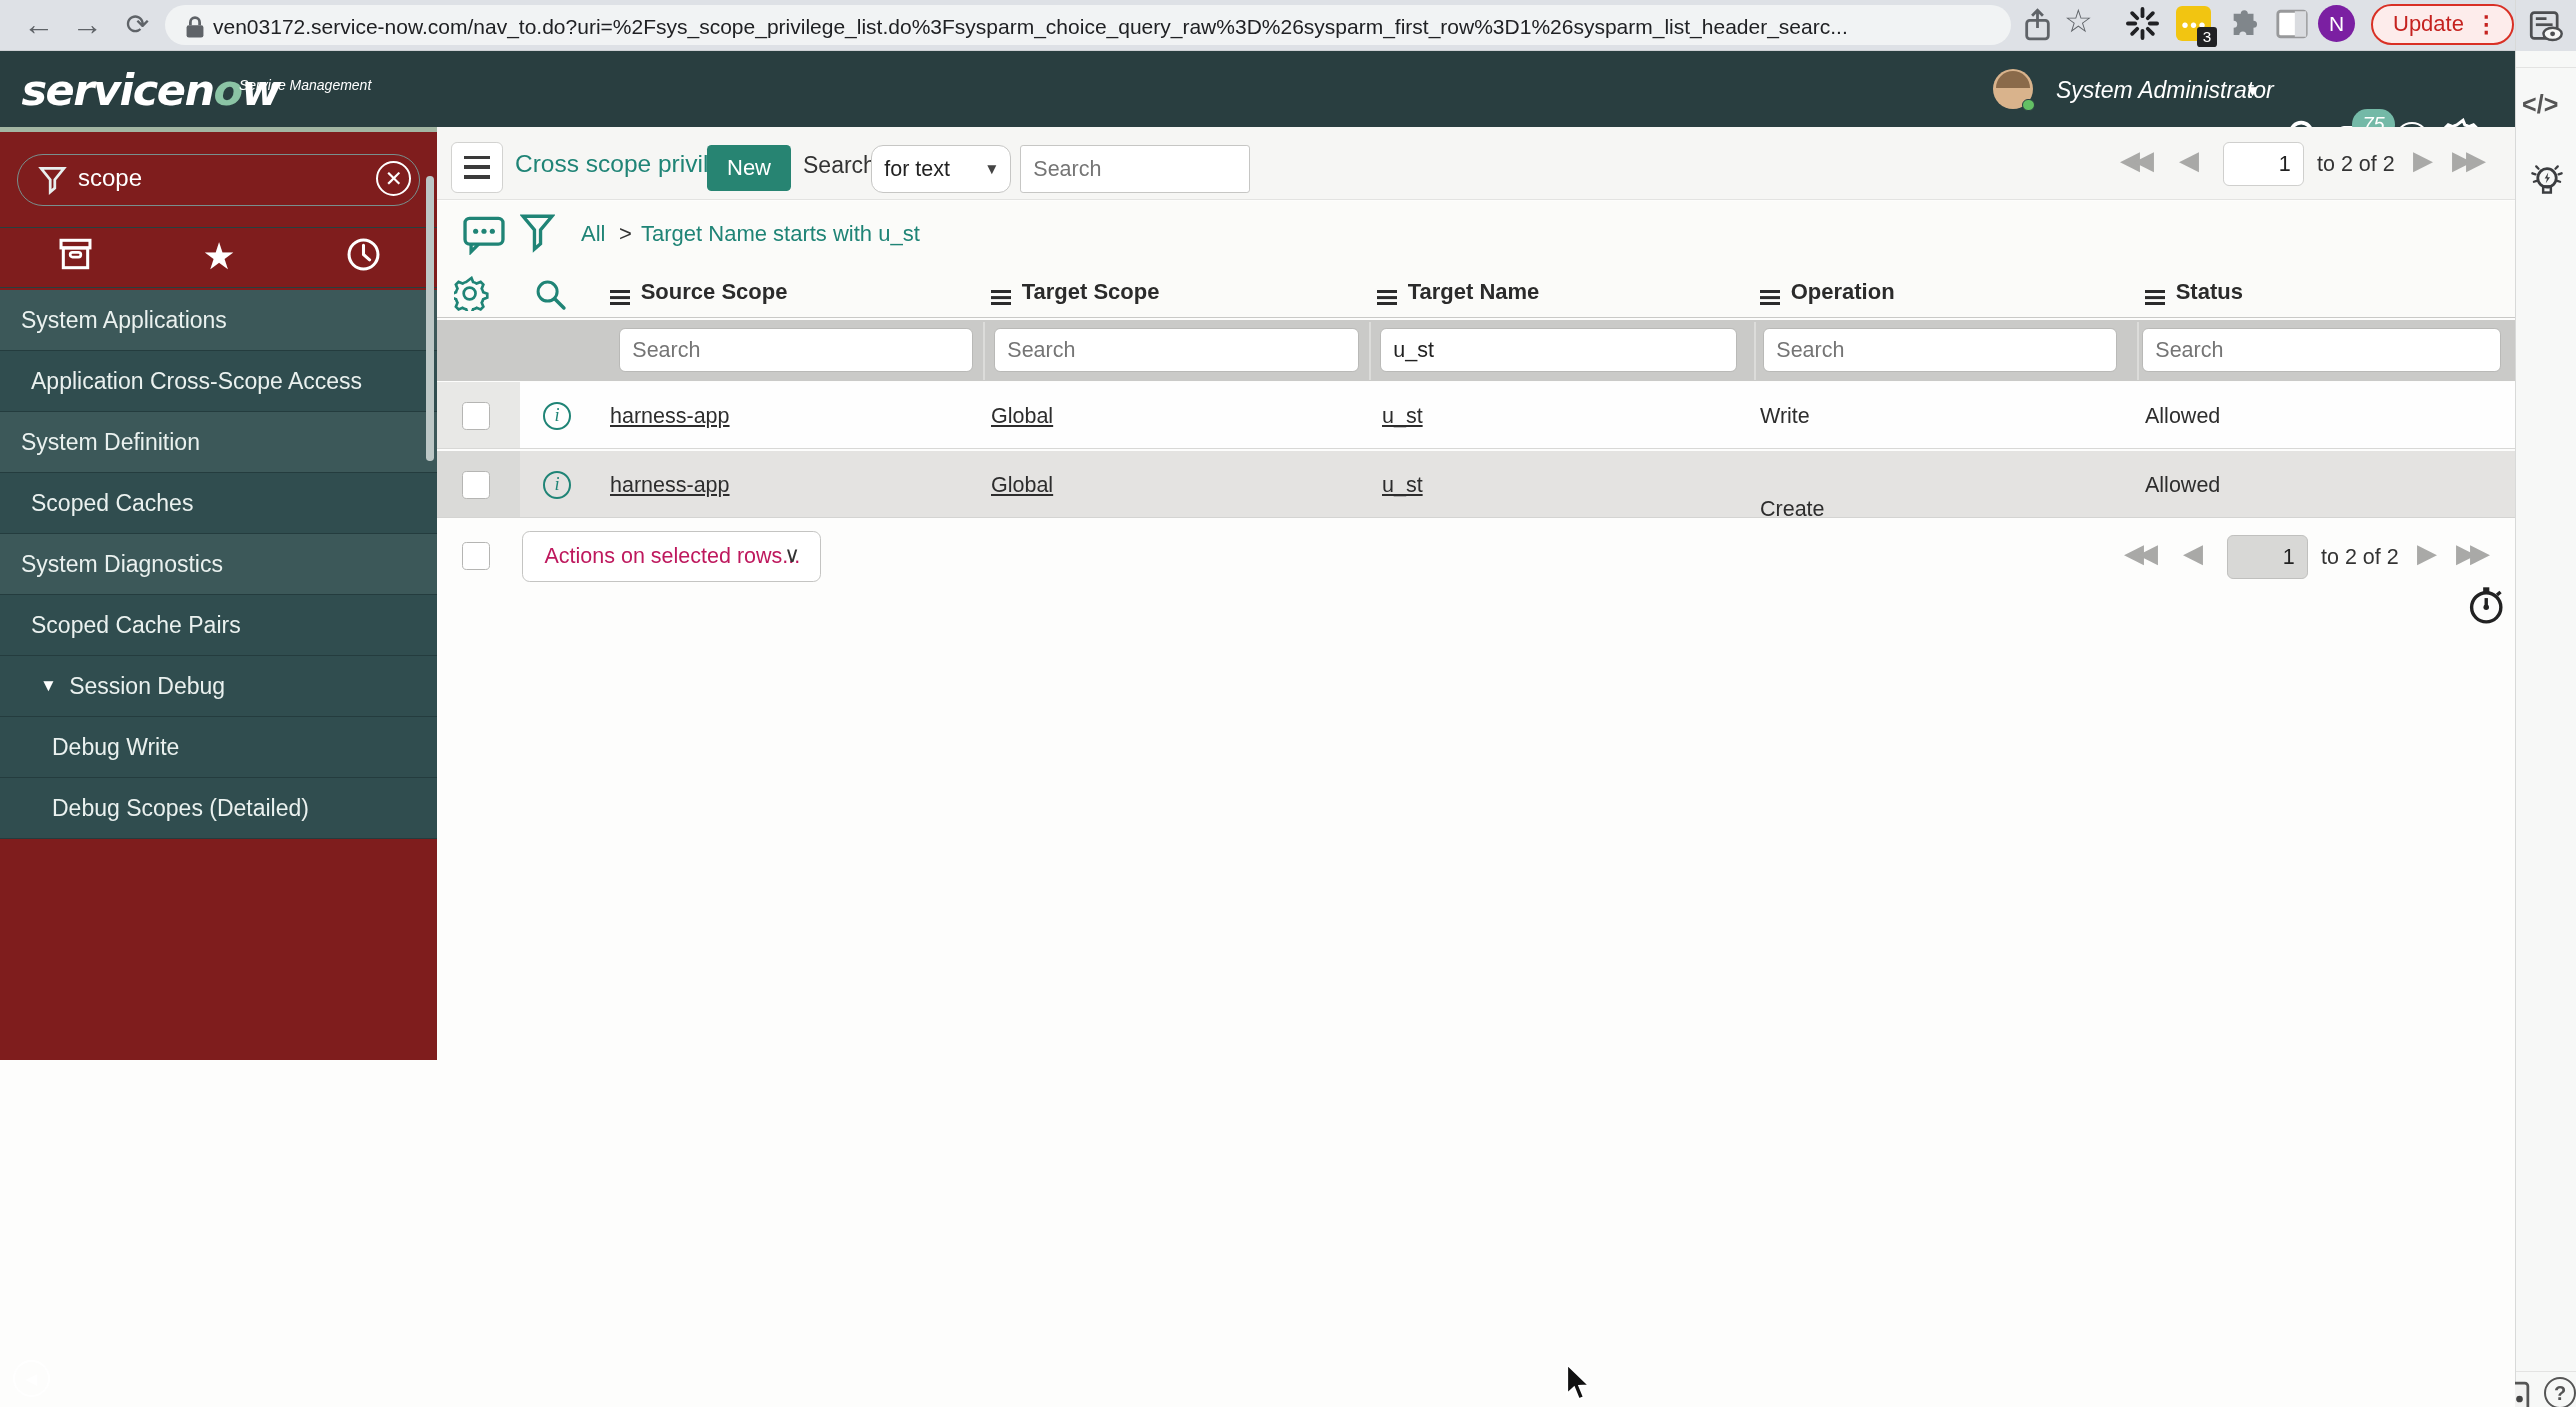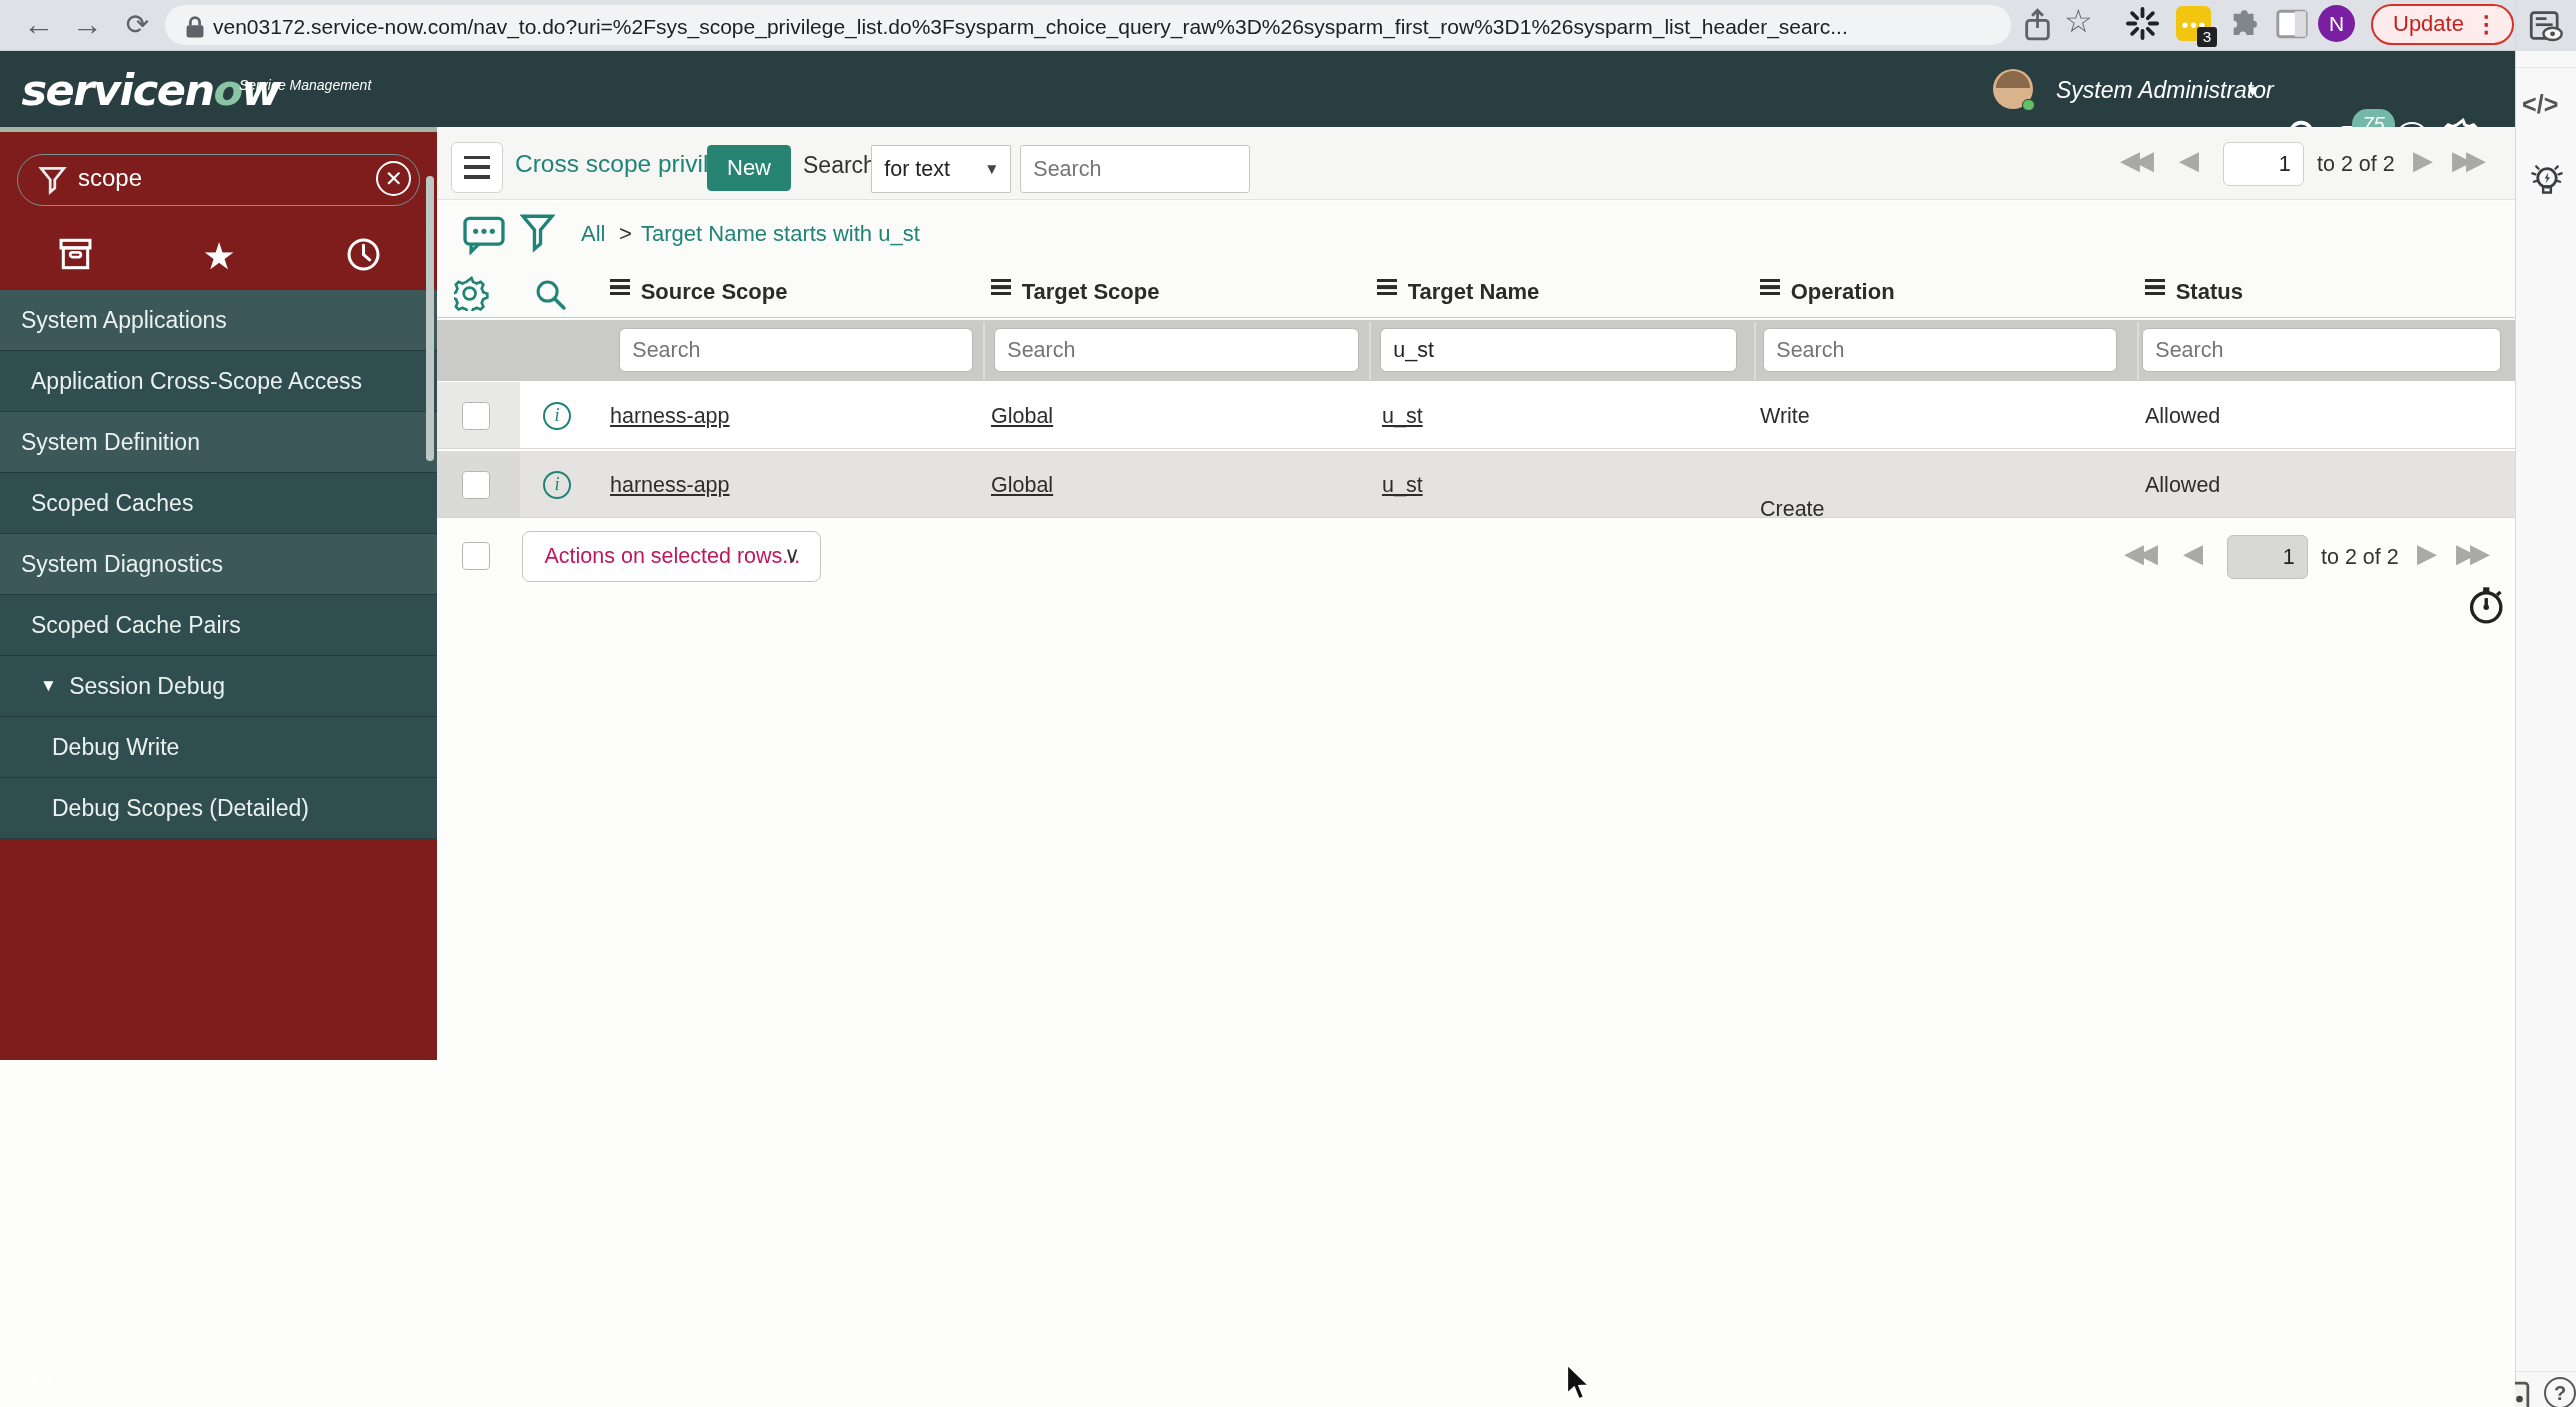--- a/index.html
+++ b/index.html
@@ -60,33 +60,33 @@
   #collapsebtn { position:absolute; left:13px; top:1228px; width:37px; height:37px; border:2.3px solid #fff; border-radius:50%; color:#fff; font-size:15.3px; text-align:center; line-height:34px; }
 
   
   #main { position:absolute; left:437px; top:127px; width:2078px; height:1281px; background:#fdfdfc; }
   #toolbar { position:absolute; left:0; top:0; width:2078px; height:73px; background:#f6f6f4; border-bottom:1.5px solid #e3e3e1; }
   #hambtn { position:absolute; left:14px; top:15.3px; width:52px; height:51px; background:#fff; border:1.5px solid #d2d2d0; border-radius:6.1px; }
   .hbar { position:absolute; left:12.3px; width:26px; height:3.8px; background:#3a3a3a; }
   #listtitle { position:absolute; left:78px; top:23px; color:#1f8476; font-size:24.5px; }
   #newbtn { position:absolute; left:270px; top:18.4px; height:46px; padding:0 20px; background:#278472; color:#fff; font-size:22px; border:none; border-radius:4.6px; line-height:46px; }
   #searchlbl { position:absolute; left:366px; top:24.5px; font-size:23px; color:#333; }
-  #searchtype { position:absolute; left:434px; top:18.4px; width:140px; height:48px; background:#fff; border:1.5px solid #c6c6c4; border-radius:1px; }
+  #searchtype { position:absolute; left:434px; top:18.4px; width:140px; height:48px; background:#fff; border:1.5px solid #c6c6c4; border-radius:12px; }
   #searchtype .val { position:absolute; left:12.3px; top:10.7px; font-size:21.5px; color:#222; }
   #searchtype .car { position:absolute; right:10.7px; top:14px; font-size:15.3px; color:#444; }
   #topsearch { position:absolute; left:583px; top:18.4px; width:230px; height:48px; border:1.5px solid #c6c6c4; border-radius:3.1px; background:#fff; font-size:21.5px; padding:0 12.3px; color:#222; font-family:"Liberation Sans",sans-serif; }
   .pgN { position:absolute; color:#a9a9a7; font-size:26px; letter-spacing:-6.1px; }
   .pg-label { position:absolute; font-size:21.5px; color:#333; }
   .pg-input { position:absolute; width:81px; height:44px; border:1.5px solid #cfcfcd; border-radius:6.1px; font-size:21.5px; text-align:right; padding-right:12.3px; color:#222; font-family:"Liberation Sans",sans-serif; background:#fff; }
   .pg-input.gray { background:#d8d8d6; border-color:#c0c0be; }
 
   #crumbrow { position:absolute; left:0; top:74px; width:2078px; height:66px; background:#fbfbf9; }
   .crumbtext { position:absolute; top:20px; font-size:22px; }
   #hdrrow { position:absolute; left:0; top:140px; width:2078px; height:51px; background:#fbfbf9; border-bottom:1.5px solid #c9c9c7; }
-  .colhdr { position:absolute; top:12.3px; display:flex; align-items:flex-start; gap:10.7px; color:#2b2b2b; font-size:22px; font-weight:bold; }
+  .colhdr { position:absolute; top:12.3px; display:flex; align-items:flex-end; gap:10.7px; color:#2b2b2b; font-size:22px; font-weight:bold; }
   .sorticon { width:20px; height:15.3px; border-top:3.8px solid #2b2b2b; border-bottom:3.8px solid #2b2b2b; position:relative; }
   .sorticon::after { content:''; position:absolute; left:0; top:50%; transform:translateY(-50%); width:100%; height:3.8px; background:#2b2b2b; }
 
   #filterrow { position:absolute; left:0; top:193px; width:2078px; height:61px; background:#cacac8; }
   .filterinput { position:absolute; top:8.4px; height:44px; border:1.5px solid #b9b9b7; border-radius:6.1px; background:#fff; font-size:21.5px; padding:0 12.3px; color:#222; font-family:"Liberation Sans",sans-serif; }
   .colrule { position:absolute; top:1.5px; width:2.3px; height:58px; background:#dcdcda; }
 
   .datarow { position:absolute; left:0; width:2078px; height:67px; }
   #row0 { top:255px; background:#fefefe; border-bottom:1.5px solid #d8d8d6; }
   #row1 { top:324px; background:#e4e3e1; border-bottom:1.5px solid #d4d4d2; }

